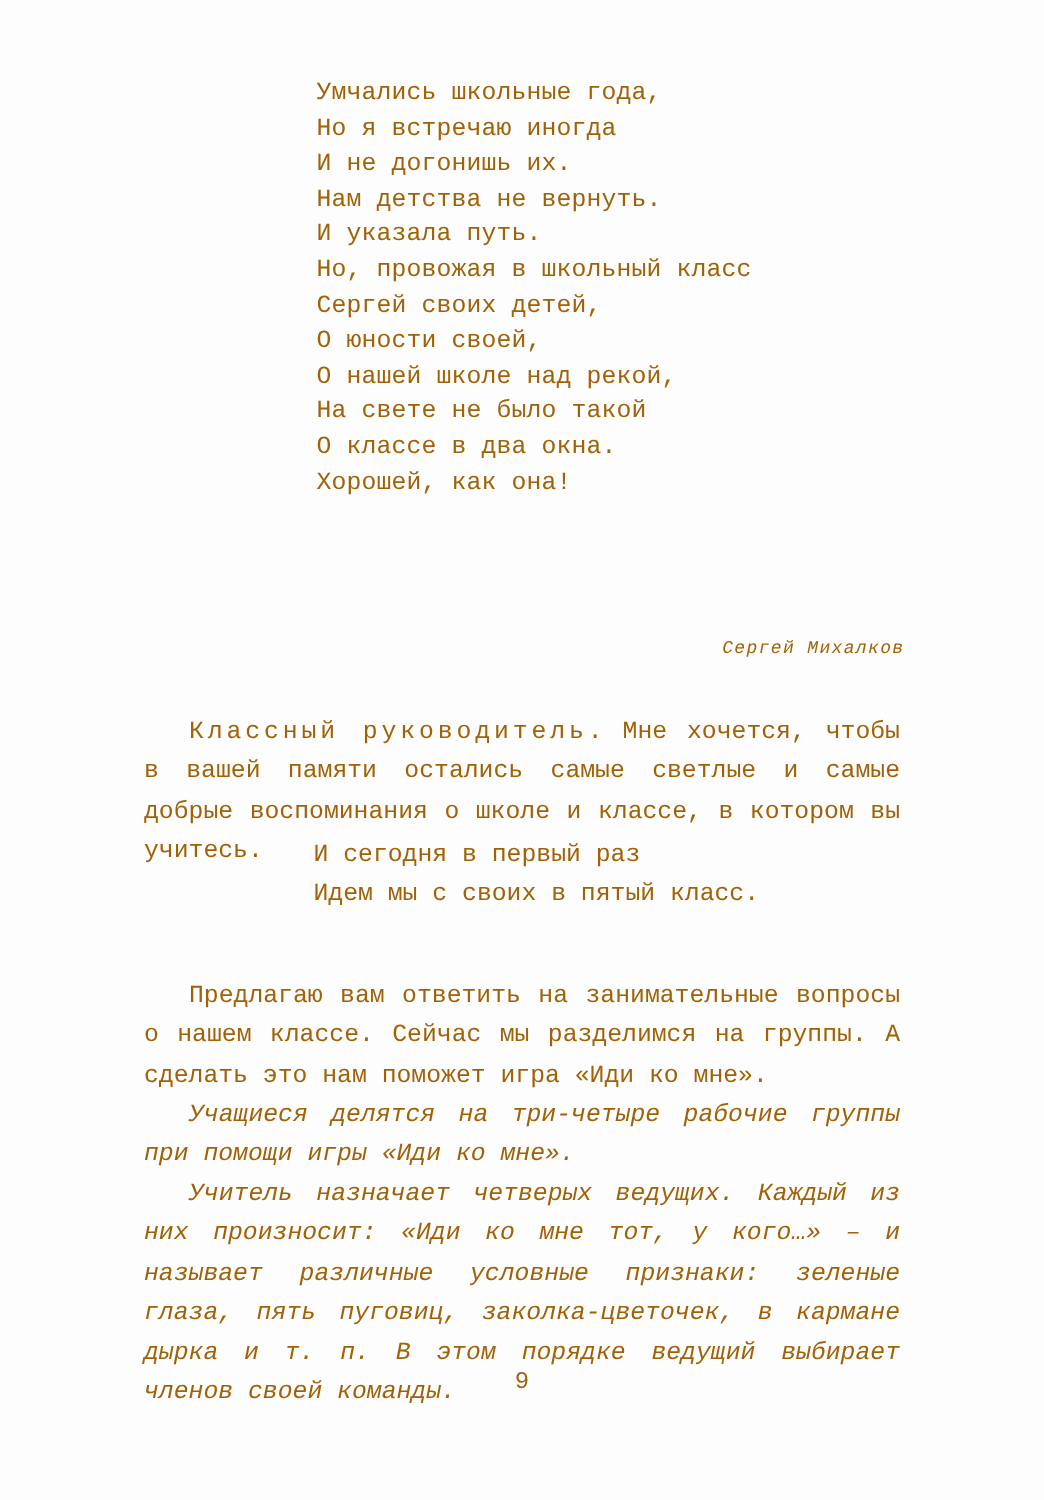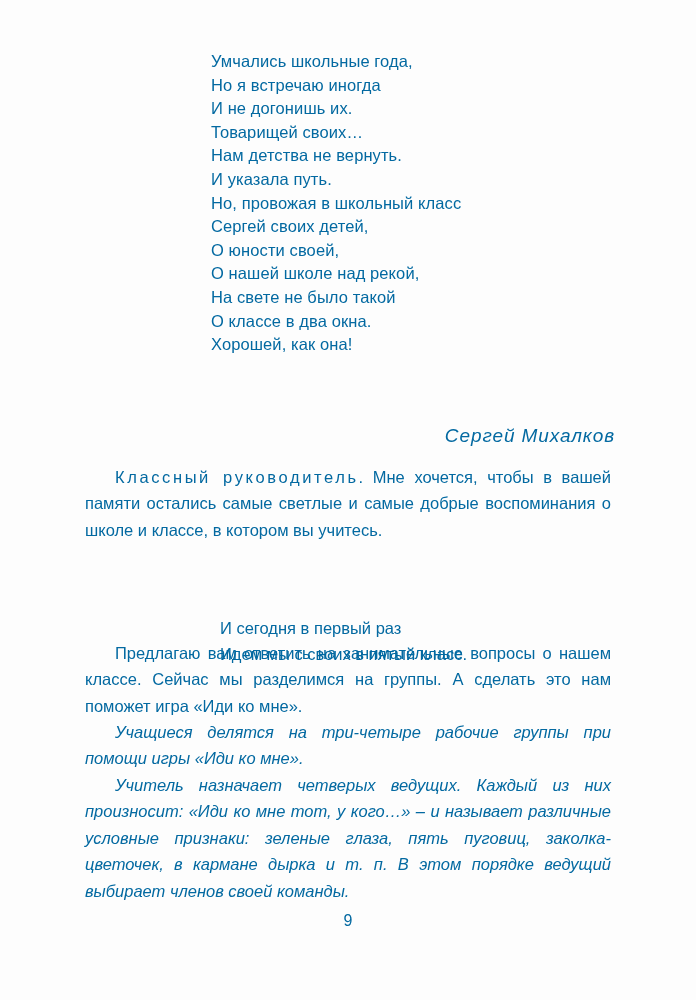--- a/index.html
+++ b/index.html
@@ -6,57 +6,57 @@
     margin: 0;
     padding: 0;
     background: #ffffff;
   }
   .page {
     position: relative;
     width: 696px;
     height: 1000px;
     background: #fdfdfd;
     overflow: hidden;
-    font-family: Liberation Sans, sans-serif;
-    color: #0369a1;
+    font-family: Liberation Mono, monospace;
+    color: #a16207;
     box-sizing: border-box;
   }
 
   
   .poem {
     position: absolute;
     left: 211px;
     top: 50px;
     width: 420px;
   }
   .poem-line {
     font-size: 16.5px;
     line-height: 23.6px;
     white-space: pre;
     letter-spacing: 0.1px;
   }
 
   
   .attribution {
     position: absolute;
-    right: 81px;
+    right: 93px;
     top: 425px;
-    font-size: 19px;
+    font-size: 12px;
     font-style: italic;
     letter-spacing: 0.9px;
   }
 
   
   .body-block {
     position: absolute;
     left: 81px;
     width: 534px;
   }
   p.para {
-    margin: 4px;
+    margin: 15px;
     font-size: 16.5px;
     line-height: 26.4px;
     text-align: justify;
     text-indent: 30px;
     hyphens: manual;
   }
   p.para.italic {
     font-style: italic;
   }
   .spaced {
@@ -87,40 +87,39 @@
 </style>
 </head>
 <body>
 
 <div class="page">
 
   <div class="poem">
     <div class="poem-line">Умчались школьные года,</div>
     <div class="poem-line">Но я встречаю иногда</div>
     <div class="poem-line">И не догонишь их.</div>
-    <div class="poem-line">Товарищей своих…</div>
     <div class="poem-line">Нам детства не вернуть.</div>
     <div class="poem-line">И указала путь.</div>
     <div class="poem-line">Но, провожая в школьный класс</div>
     <div class="poem-line">Сергей своих детей,</div>
     <div class="poem-line">О юности своей,</div>
     <div class="poem-line">О нашей школе над рекой,</div>
     <div class="poem-line">На свете не было такой</div>
     <div class="poem-line">О классе в два окна.</div>
     <div class="poem-line">Хорошей, как она!</div>
   </div>
 
   <div class="attribution">Сергей Михалков</div>
 
   <div class="body-block" style="top:460px;">
     <p class="para"><span class="spaced">Классный руководитель</span><span>. Мне хочется, чтобы в вашей памяти остались самые светлые и самые добрые воспоминания о школе и классе, в котором вы учитесь.</span></p>
   </div>
 
 
-  <div class="verse" style="top:616px;margin-left:11px;">
+  <div class="verse" style="top:557px;">
     <div class="verse-line">И сегодня в первый раз</div>
     <div class="verse-line">Идем мы с своих в пятый класс.</div>
   </div>
 
   <div class="body-block" style="top:636px;">
     <p class="para">Предлагаю вам ответить на занимательные вопросы о нашем классе. Сейчас мы разделимся на группы. А сделать это нам поможет игра «Иди ко мне».</p>
   </div>
 
   <div class="body-block" style="top:715px;">
     <p class="para italic">Учащиеся делятся на три-четыре рабочие группы при помощи игры «Иди ко мне».</p>

